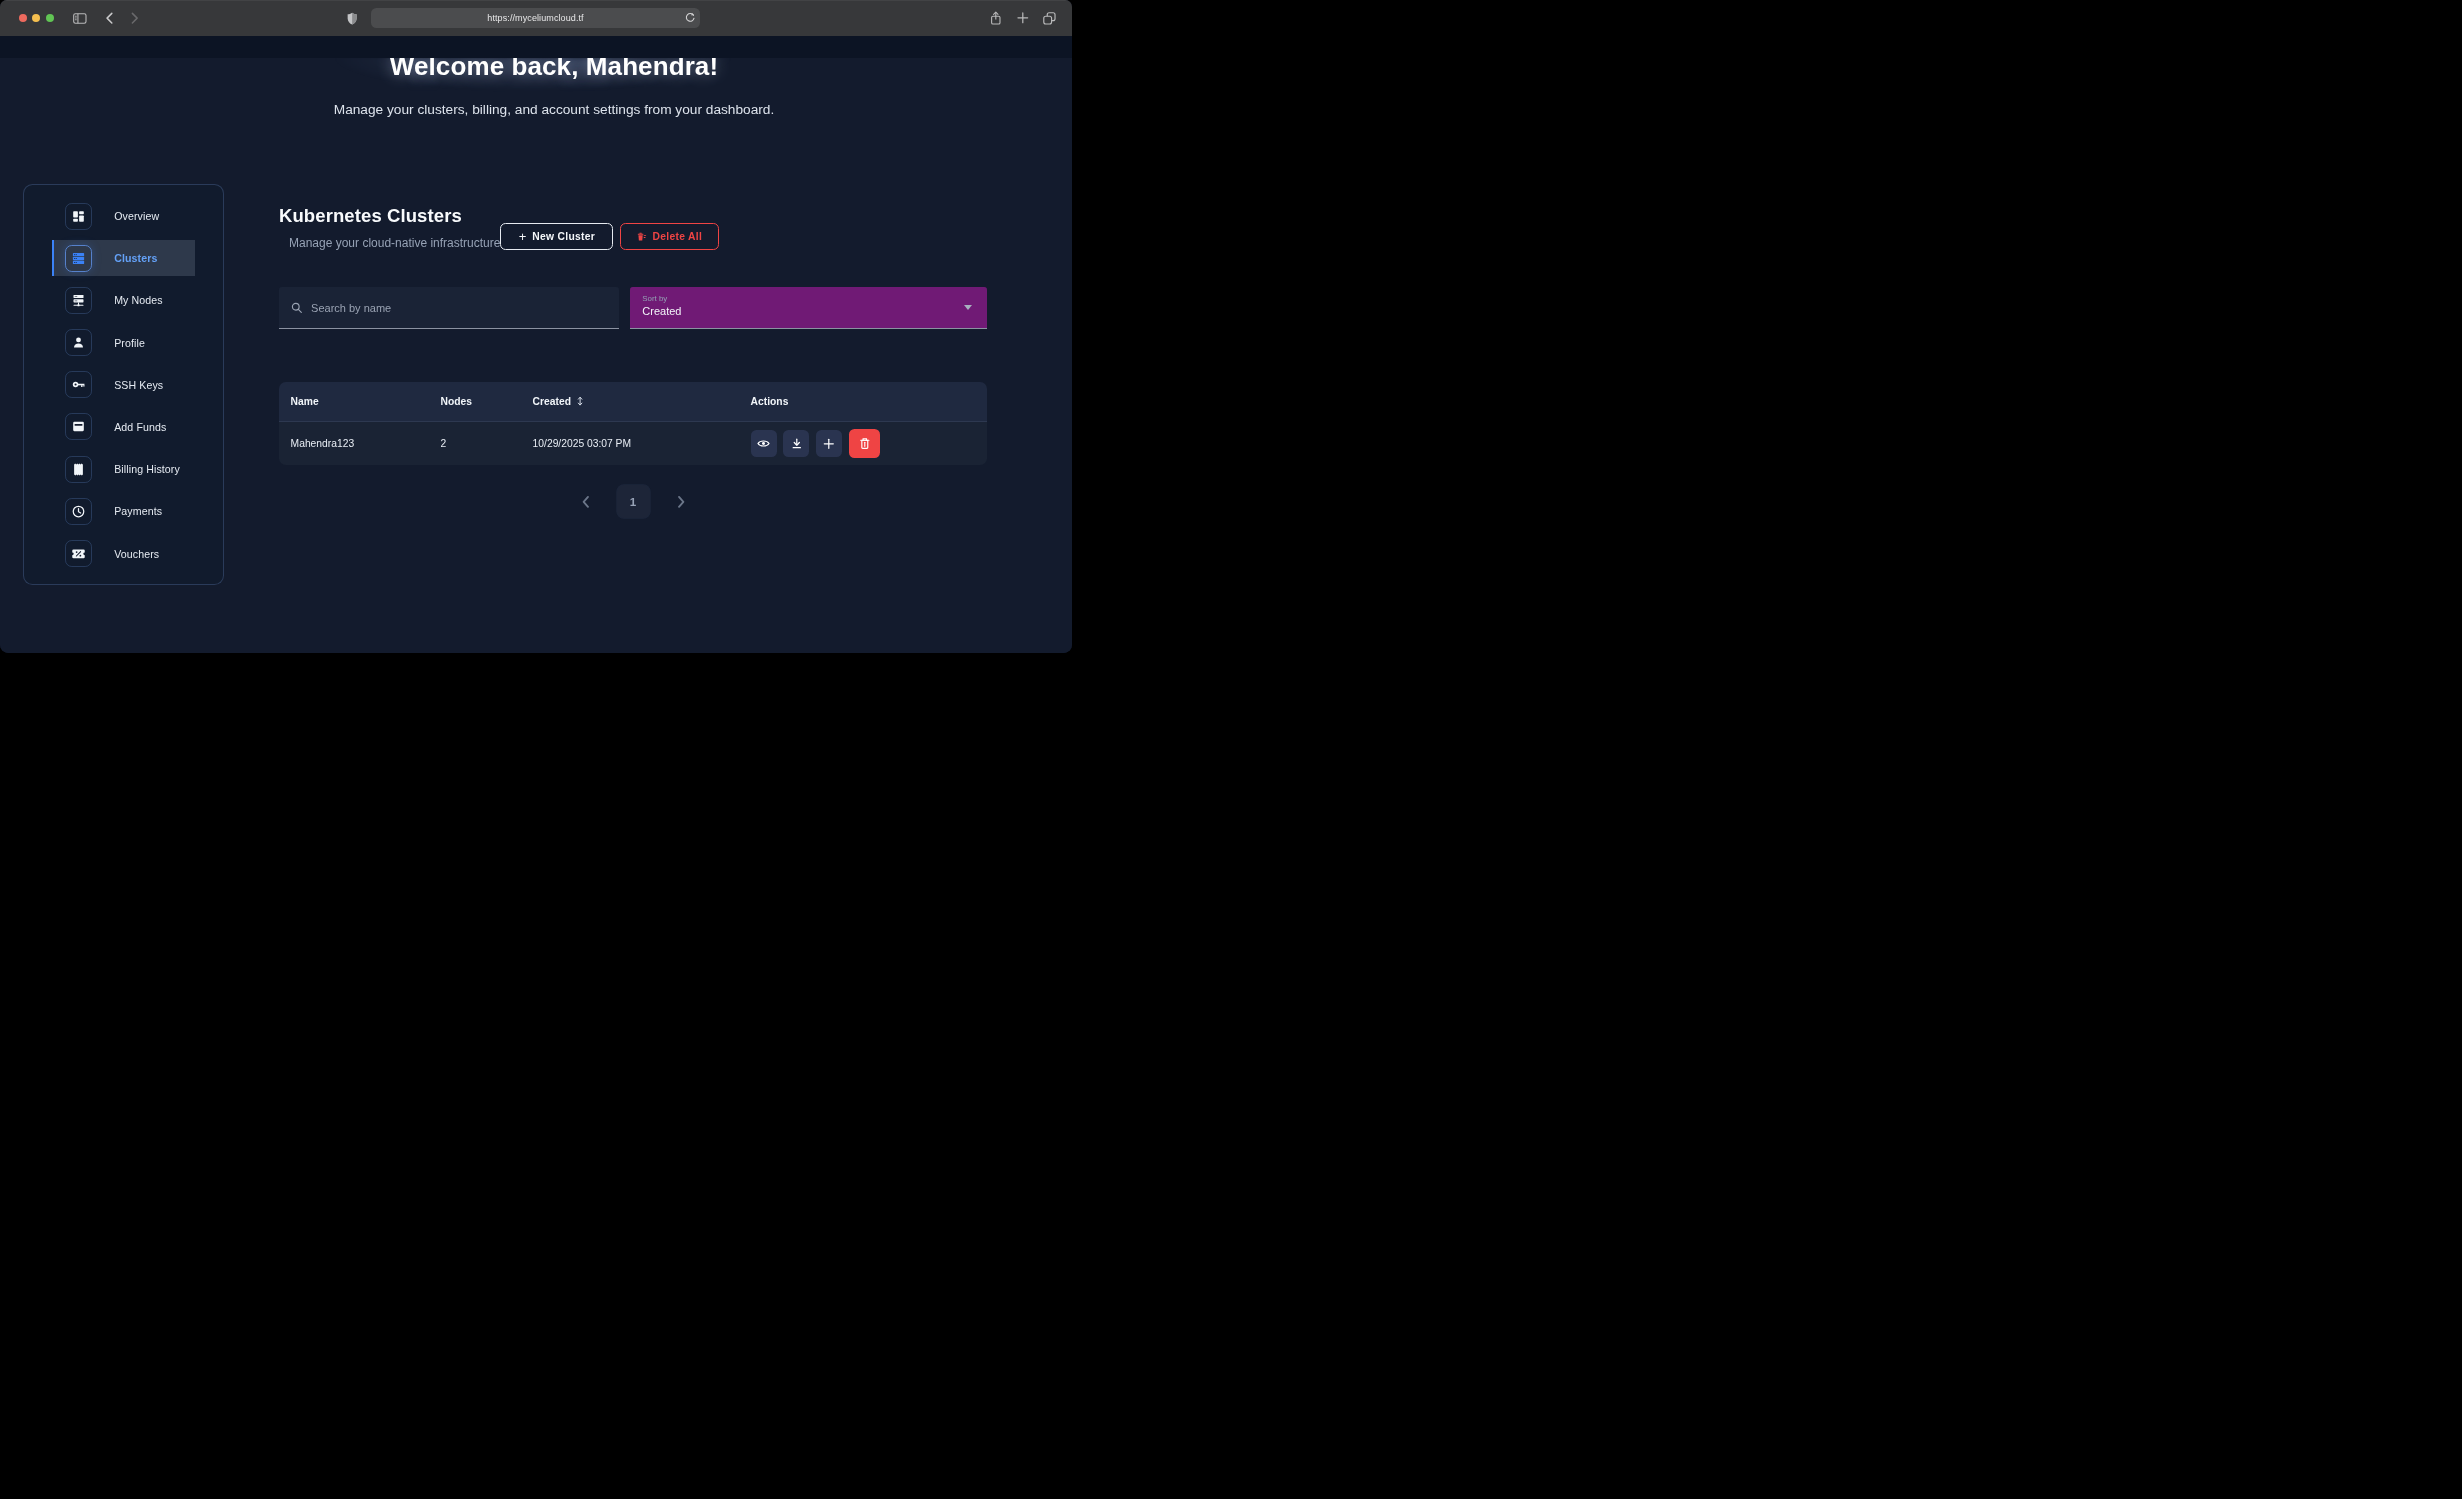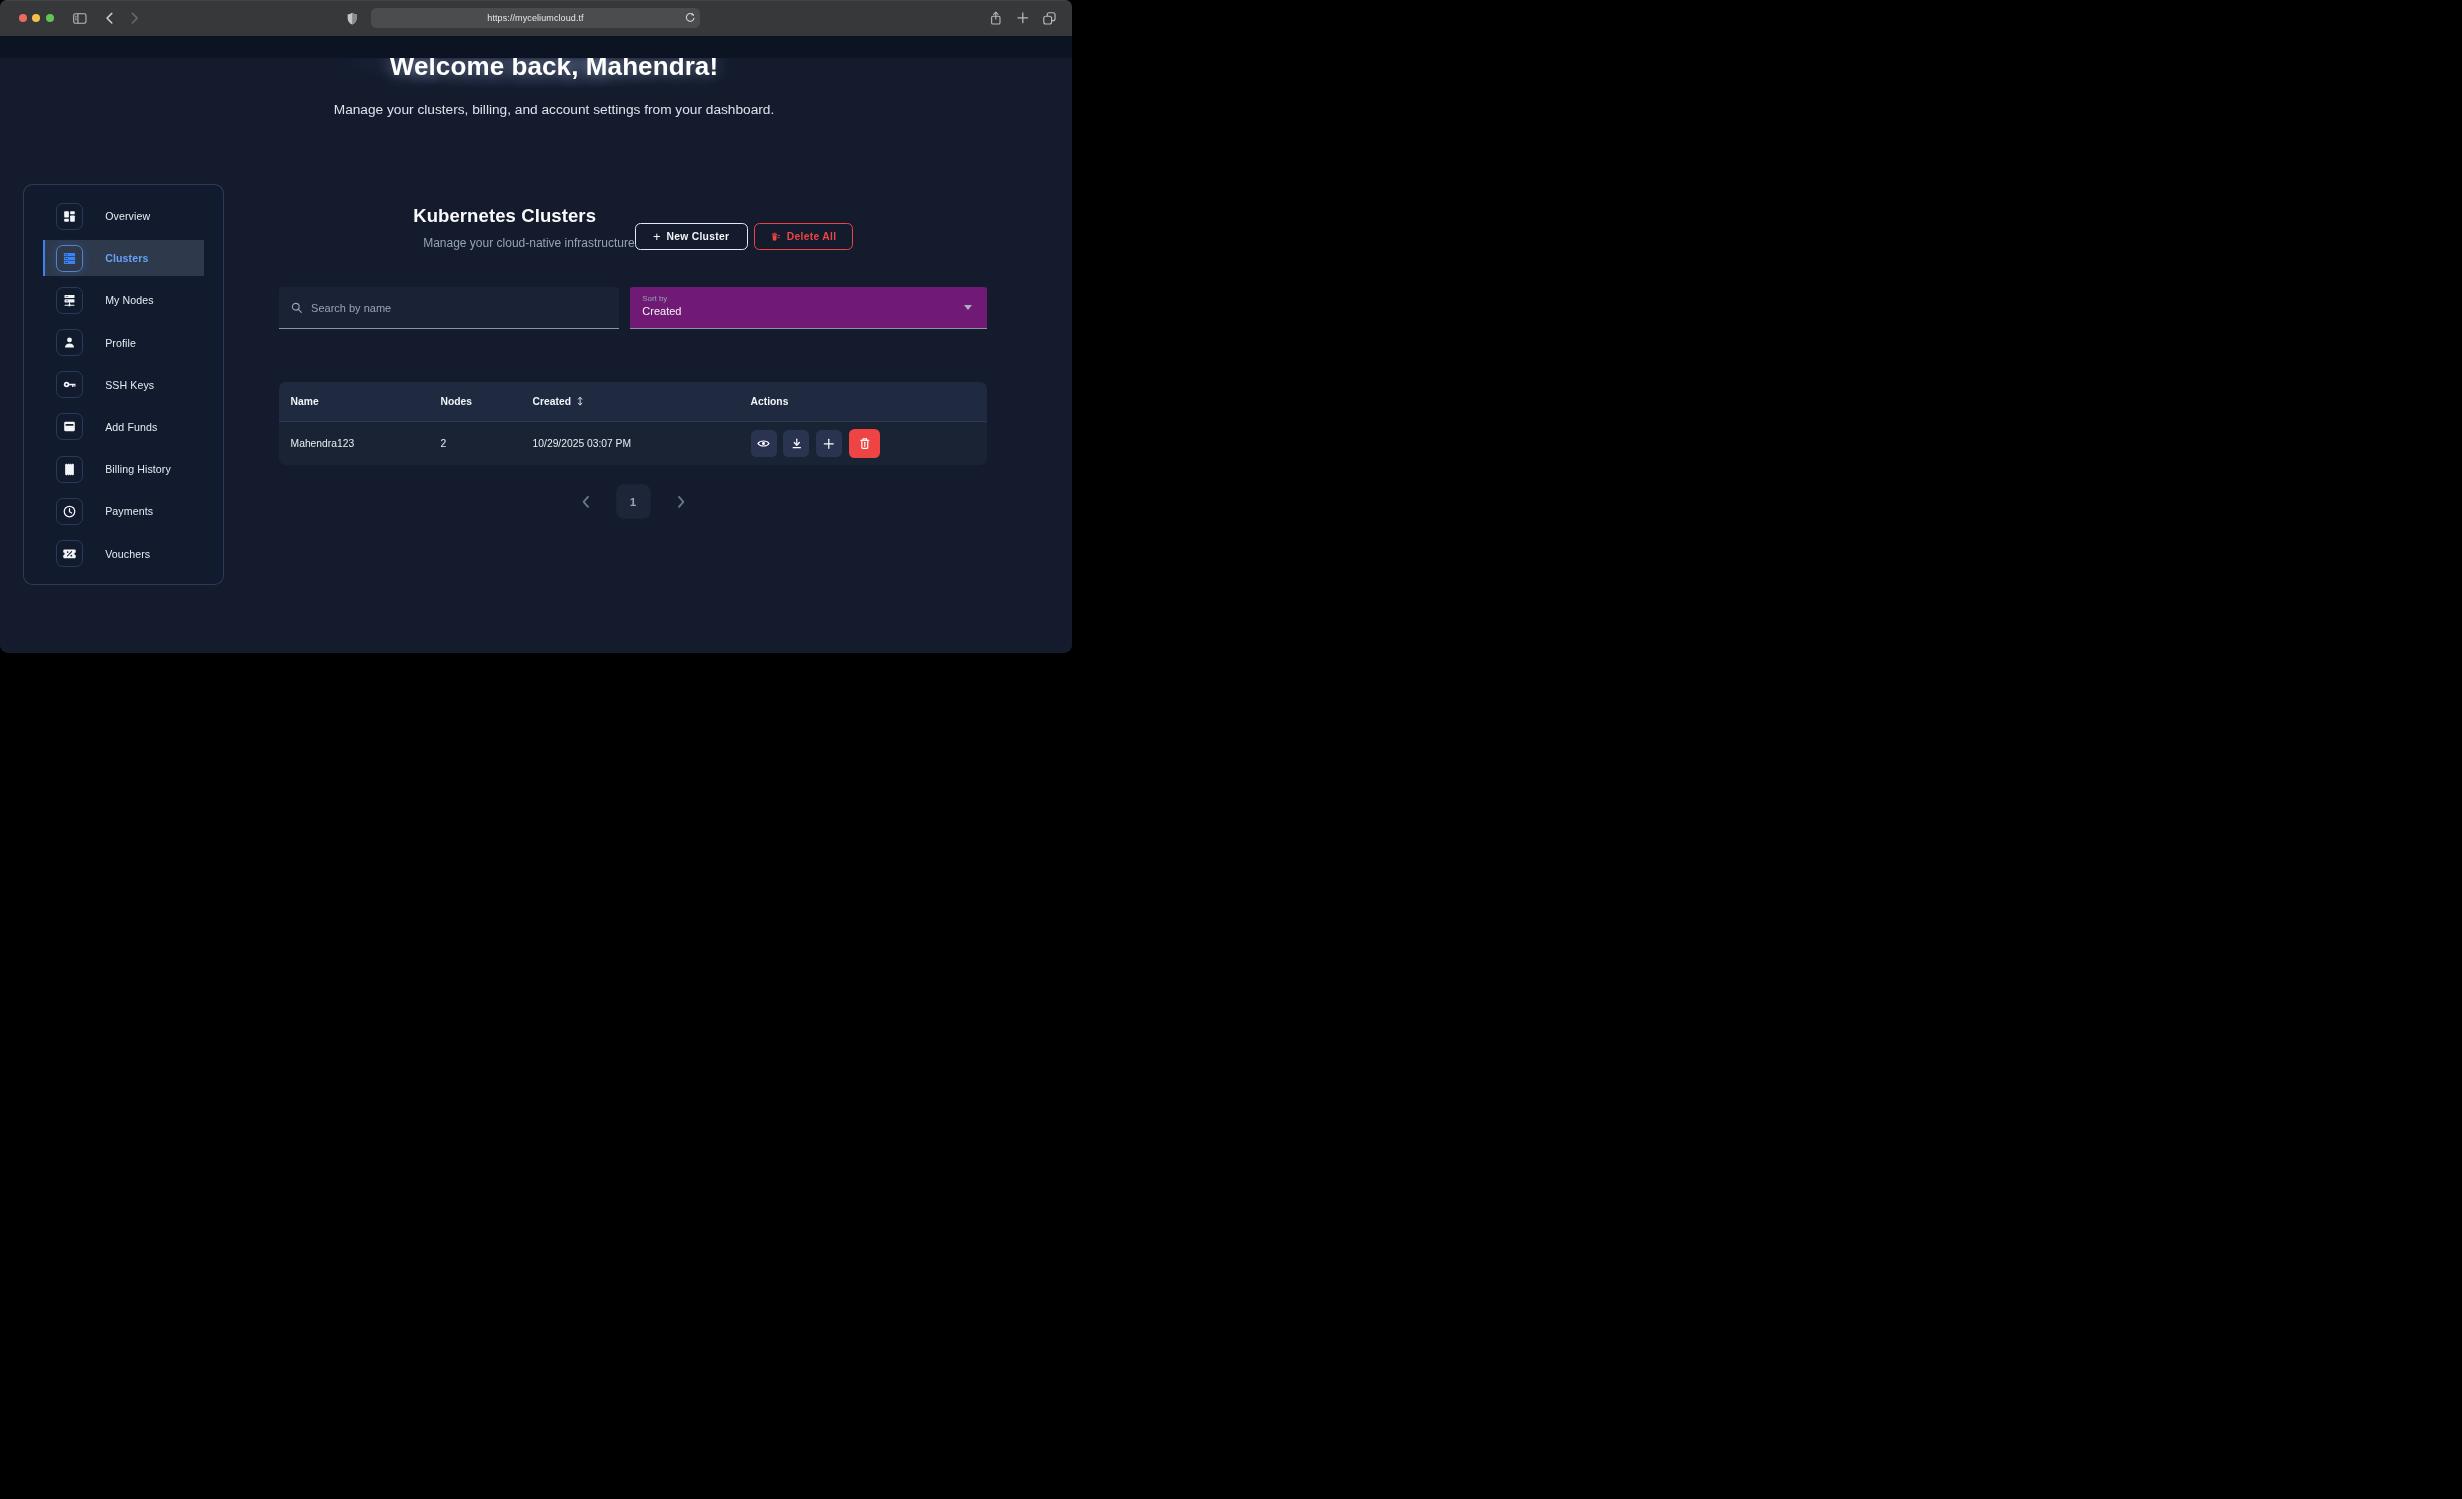--- a/index.html
+++ b/index.html
@@ -26,33 +26,33 @@
           filter:blur(1.4px); pointer-events:none; }
   .streak { position:absolute; top:22px; height:31px; background:linear-gradient(180deg, rgba(170,190,240,.14), rgba(170,190,240,0)); filter:blur(3.4px); pointer-events:none; }
 
   .hero { position:absolute; top:22px; left:0; right:0; height:103px; overflow:hidden; text-align:center;padding-left:36px; }
   .hero h1 { margin-top:-6.8px; font-size:26px; font-weight:bold; color:#fff; letter-spacing:0.1px;
              text-shadow:0 0 15px rgba(220,230,255,.45); }
   .hero p { margin-top:20px; font-size:13.7px; color:#dde3ec; }
 
   
   .sidebar { position:absolute; left:22.6px; top:148px; width:201px; height:401px; border-radius:9.6px;
-             border:0.7px solid rgba(64,88,128,.55); background:rgba(17,27,46,.55); padding:13px 19px; }
+             border:0.7px solid rgba(64,88,128,.55); background:rgba(17,27,46,.55); padding:13px 28px; }
   .nav-item { position:relative; height:36px; margin-bottom:6.2px; display:flex; align-items:center; padding-left:13px; cursor:pointer; }
   .nav-item .icon-box { width:27px; height:27px; border-radius:6.8px; border:0.7px solid rgba(72,104,158,.40);
                         display:flex; align-items:center; justify-content:center; flex:none; }
   .nav-item .nav-label { margin-left:22.6px; font-size:10.6px; color:#e6ebf2; letter-spacing:0.1px; }
   .nav-item.active { background:rgba(148,163,184,.22); }
   .nav-item.active::before { content:""; position:absolute; left:0; top:0; bottom:0; width:2.7px; background:#3b82f6; }
   .nav-item.active .icon-box { border-color:rgba(96,148,235,.8); box-shadow:0 0 9.6px rgba(59,130,246,.25); }
   .nav-item.active .nav-label { color:#64a1f7; font-weight:bold; }
 
   
   .main { position:absolute; left:279px; top:169px; width:708px; }
-  .main-header { display:flex; justify-content:center; align-items:flex-end; }
+  .main-header { display:flex; justify-content:flex-start; align-items:flex-end; }
   .main-title { font-size:18.5px; font-weight:bold; color:#f8fafc; letter-spacing:0.1px; }
   .main-sub { margin-top:9px; font-size:12px; color:#96a2b5;margin-left:10px; }
   .header-actions { display:flex; gap:6.2px; }
   .btn { display:flex; align-items:center; justify-content:center; gap:5.5px; height:27px; border-radius:5.5px;
          background:transparent; font-size:10.3px; font-weight:bold; letter-spacing:0.3px; cursor:pointer; }
   .btn-new { width:113px; border:1px solid #e6eaf0; color:#f4f6f9; }
   .btn-danger { width:99px; border:1px solid #ef4444; color:#ef4444; }
 
   .filters { display:flex; margin-top:37px; gap:11px; }
   .search-field { width:340px; height:42px; background:#1a2336; border-bottom:1.4px solid #8b92a1;

